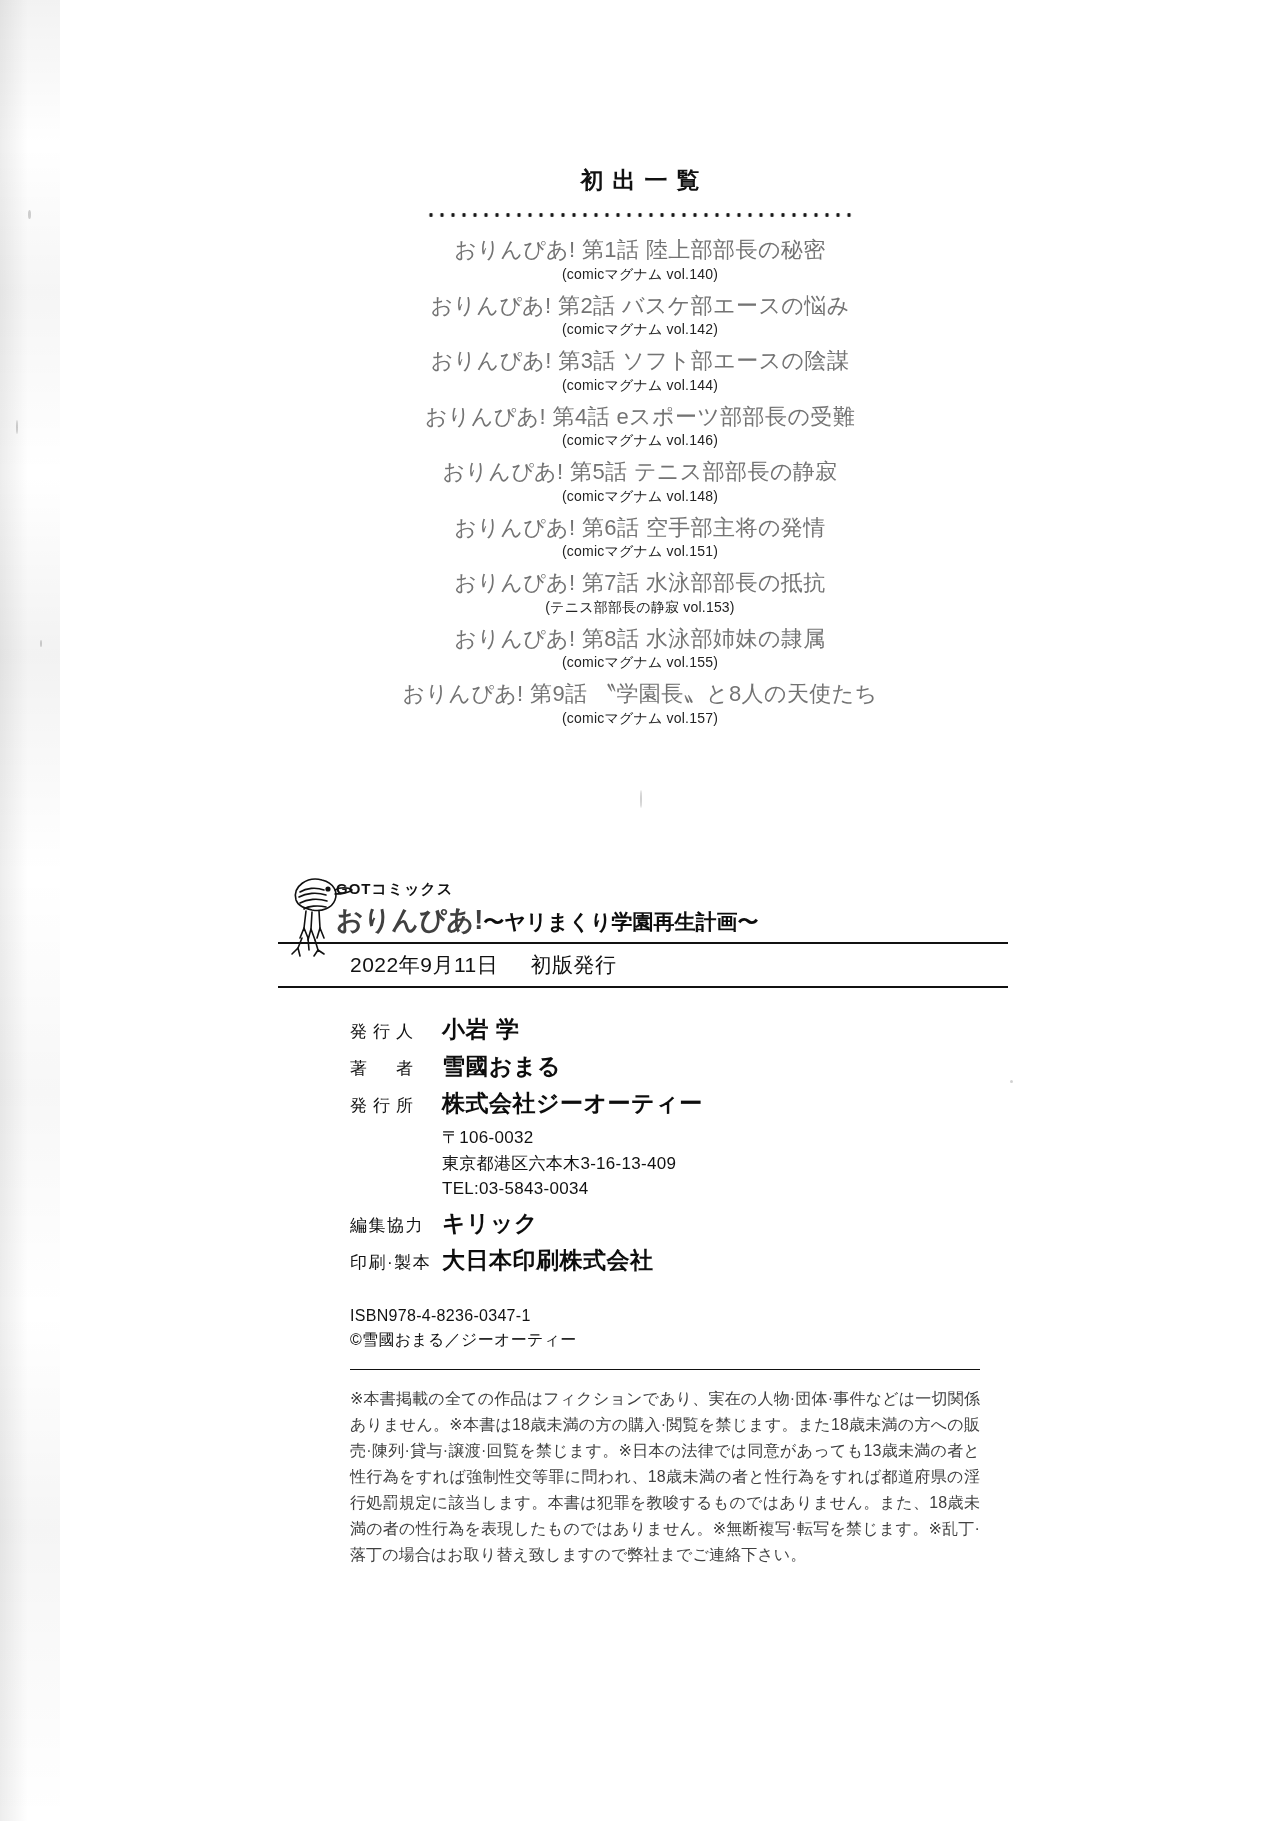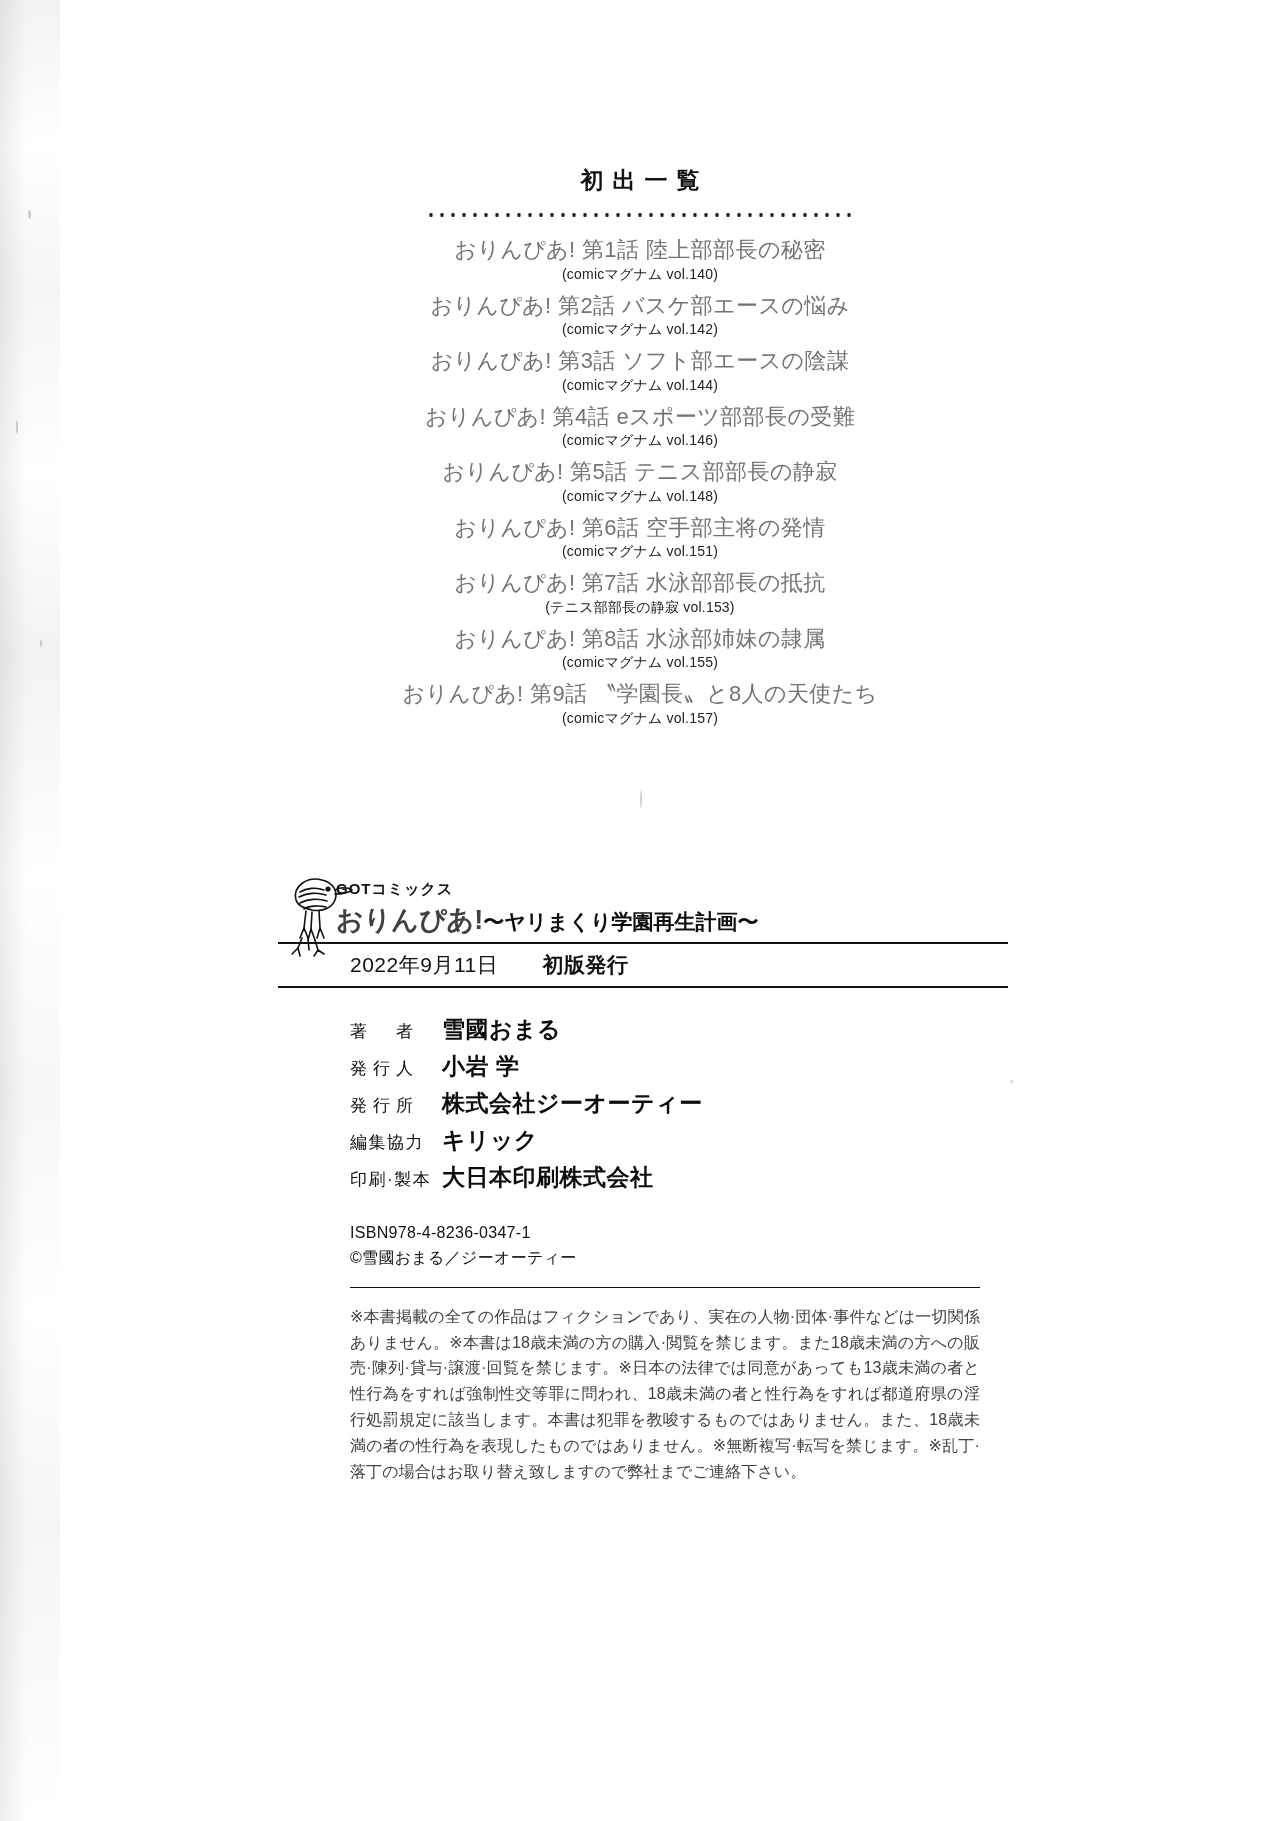--- a/index.html
+++ b/index.html
@@ -133,22 +133,21 @@
     letter-spacing: 0px;
   }
   .pubdate-line {
     border-bottom: 2.5px solid #111;
     padding: 7px 0 7px 72px;
     font-size: 21px;
     letter-spacing: 0.5px;
     color: #111;
   }
   .pubdate-edition {
-    margin-left: 38px;
-    font-weight: bold;
+    margin-left: 26px;
   }
 
   .staff {
     margin-top: 26px;
     padding-left: 72px;
   }
   .staff-row {
     display: flex;
     align-items: baseline;
     margin-bottom: 6px;
@@ -291,32 +290,37 @@
       <span class="book-subtitle">〜ヤリまくり学園再生計画〜</span>
     </div>
 
     <div class="pubdate-line">
       <span>2022年9月11日</span>
       <span class="pubdate-edition">初版発行</span>
     </div>
 
     <div class="staff">
       <div class="staff-row">
+        <span class="staff-label">発行人</span>
+        <span class="staff-value big">小岩 学</span>
+      </div>
+      <div class="staff-row">
         <span class="staff-label">著　者</span>
         <span class="staff-value big">雪國おまる</span>
       </div>
       <div class="staff-row">
-        <span class="staff-label">発行人</span>
-        <span class="staff-value big">小岩 学</span>
-      </div>
-      <div class="staff-row">
         <span class="staff-label">発行所</span>
         <span class="staff-value big">株式会社ジーオーティー</span>
       </div>
 
+      <div class="addr">
+        <div>〒106-0032</div>
+        <div>東京都港区六本木3-16-13-409</div>
+        <div>TEL:03-5843-0034</div>
+      </div>
 
       <div class="staff-row">
         <span class="staff-label tight">編集協力</span>
         <span class="staff-value big">キリック</span>
       </div>
       <div class="staff-row">
         <span class="staff-label tight">印刷·製本</span>
         <span class="staff-value big">大日本印刷株式会社</span>
       </div>
     </div>

